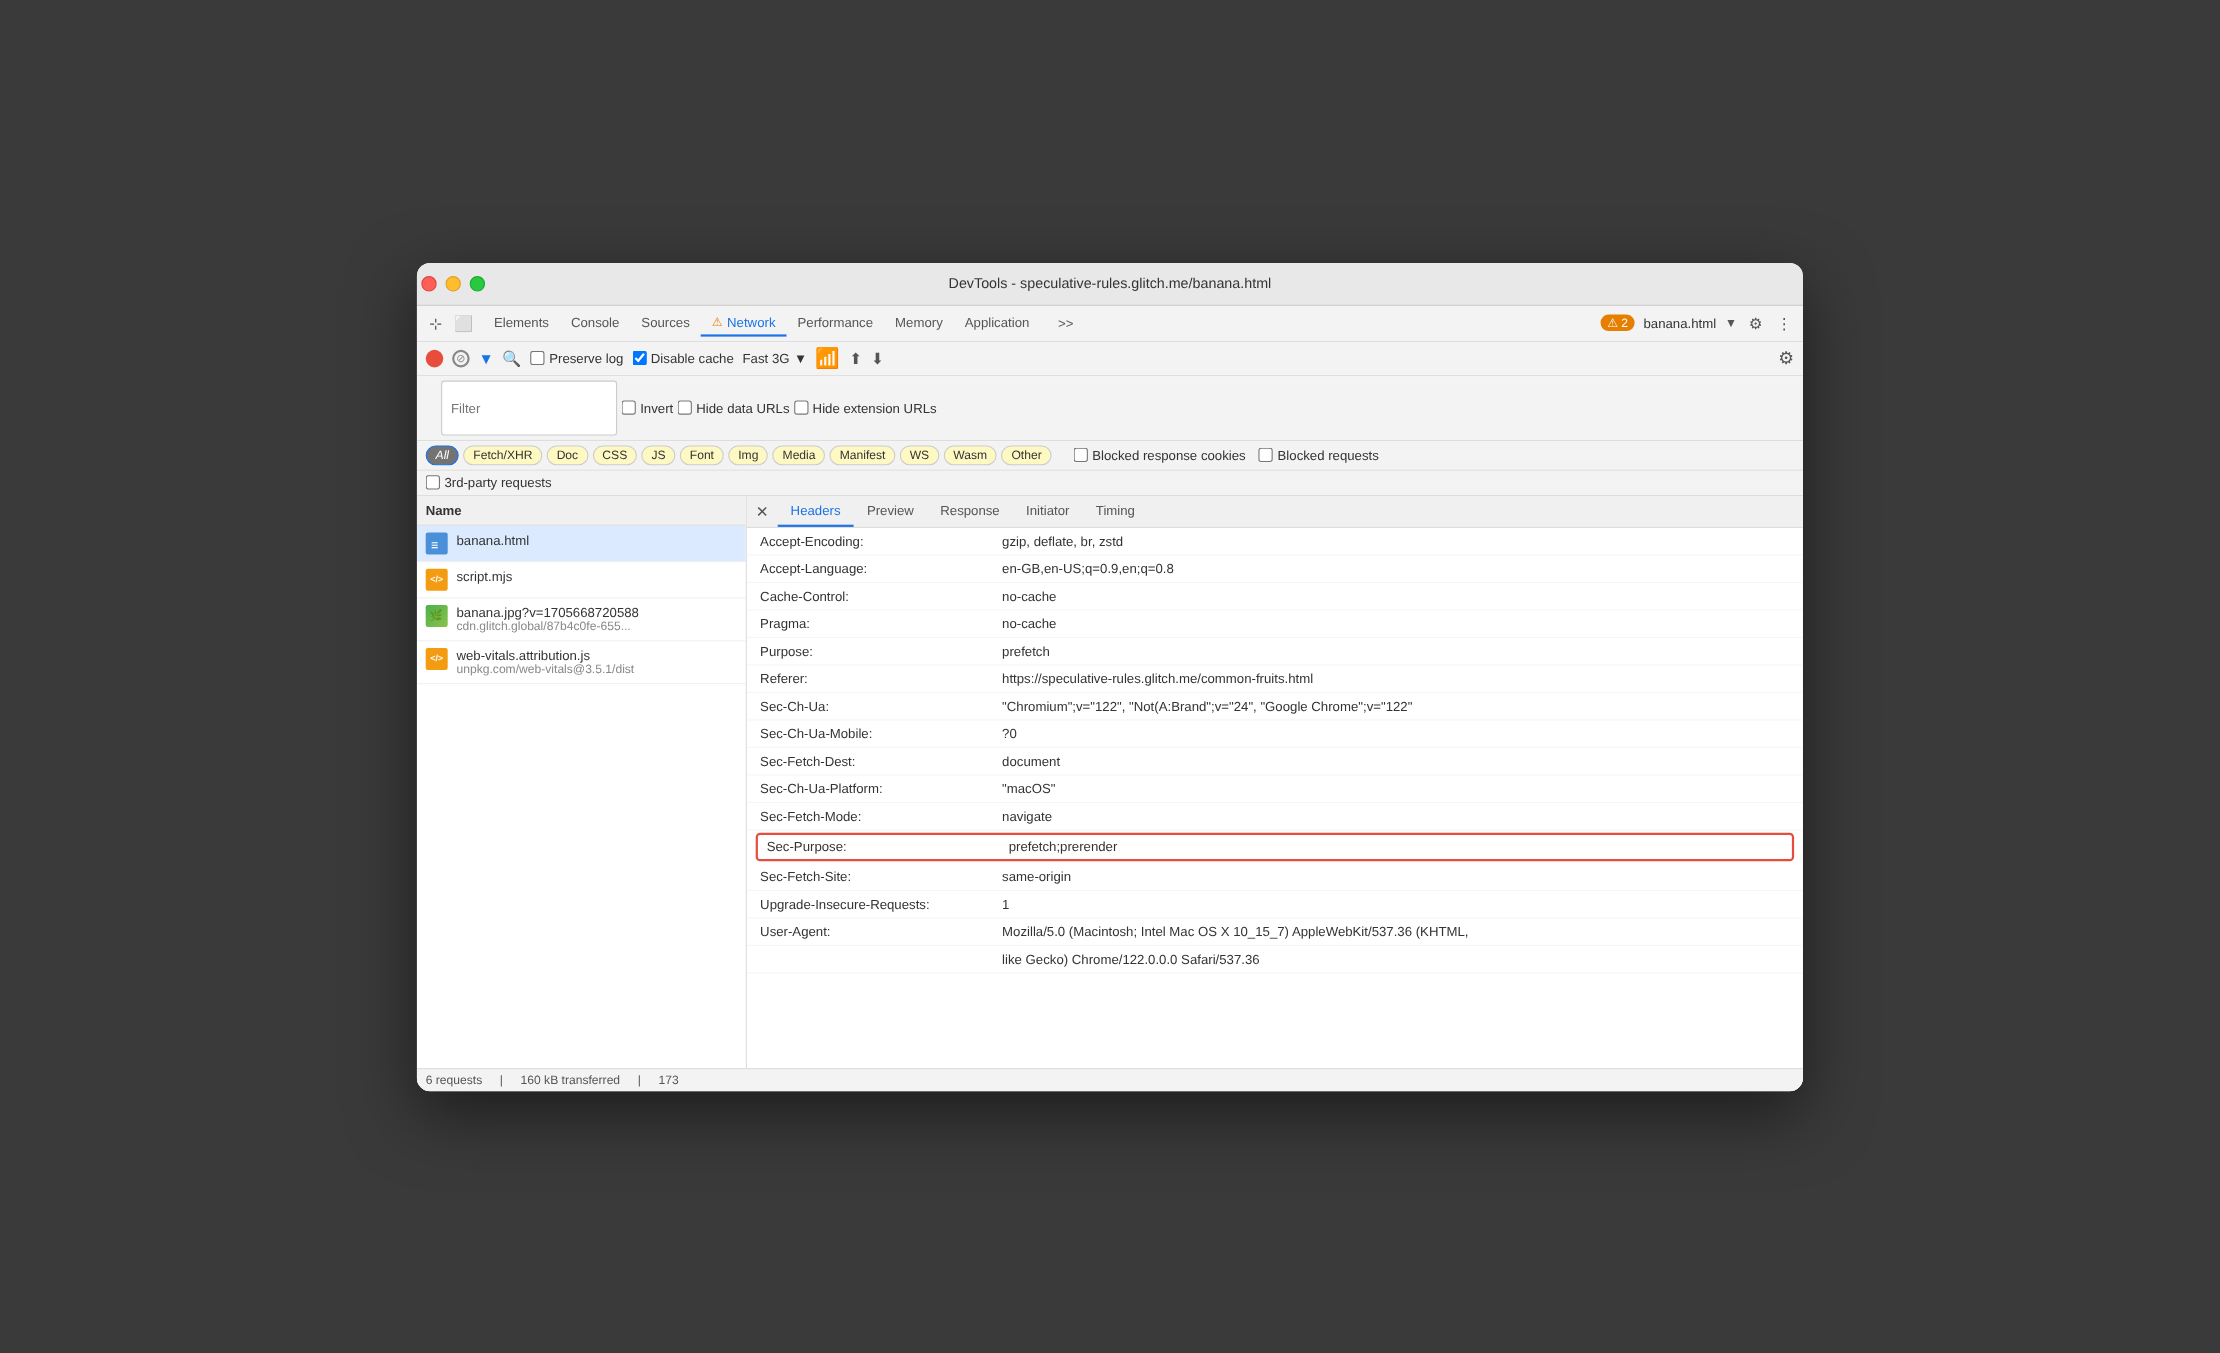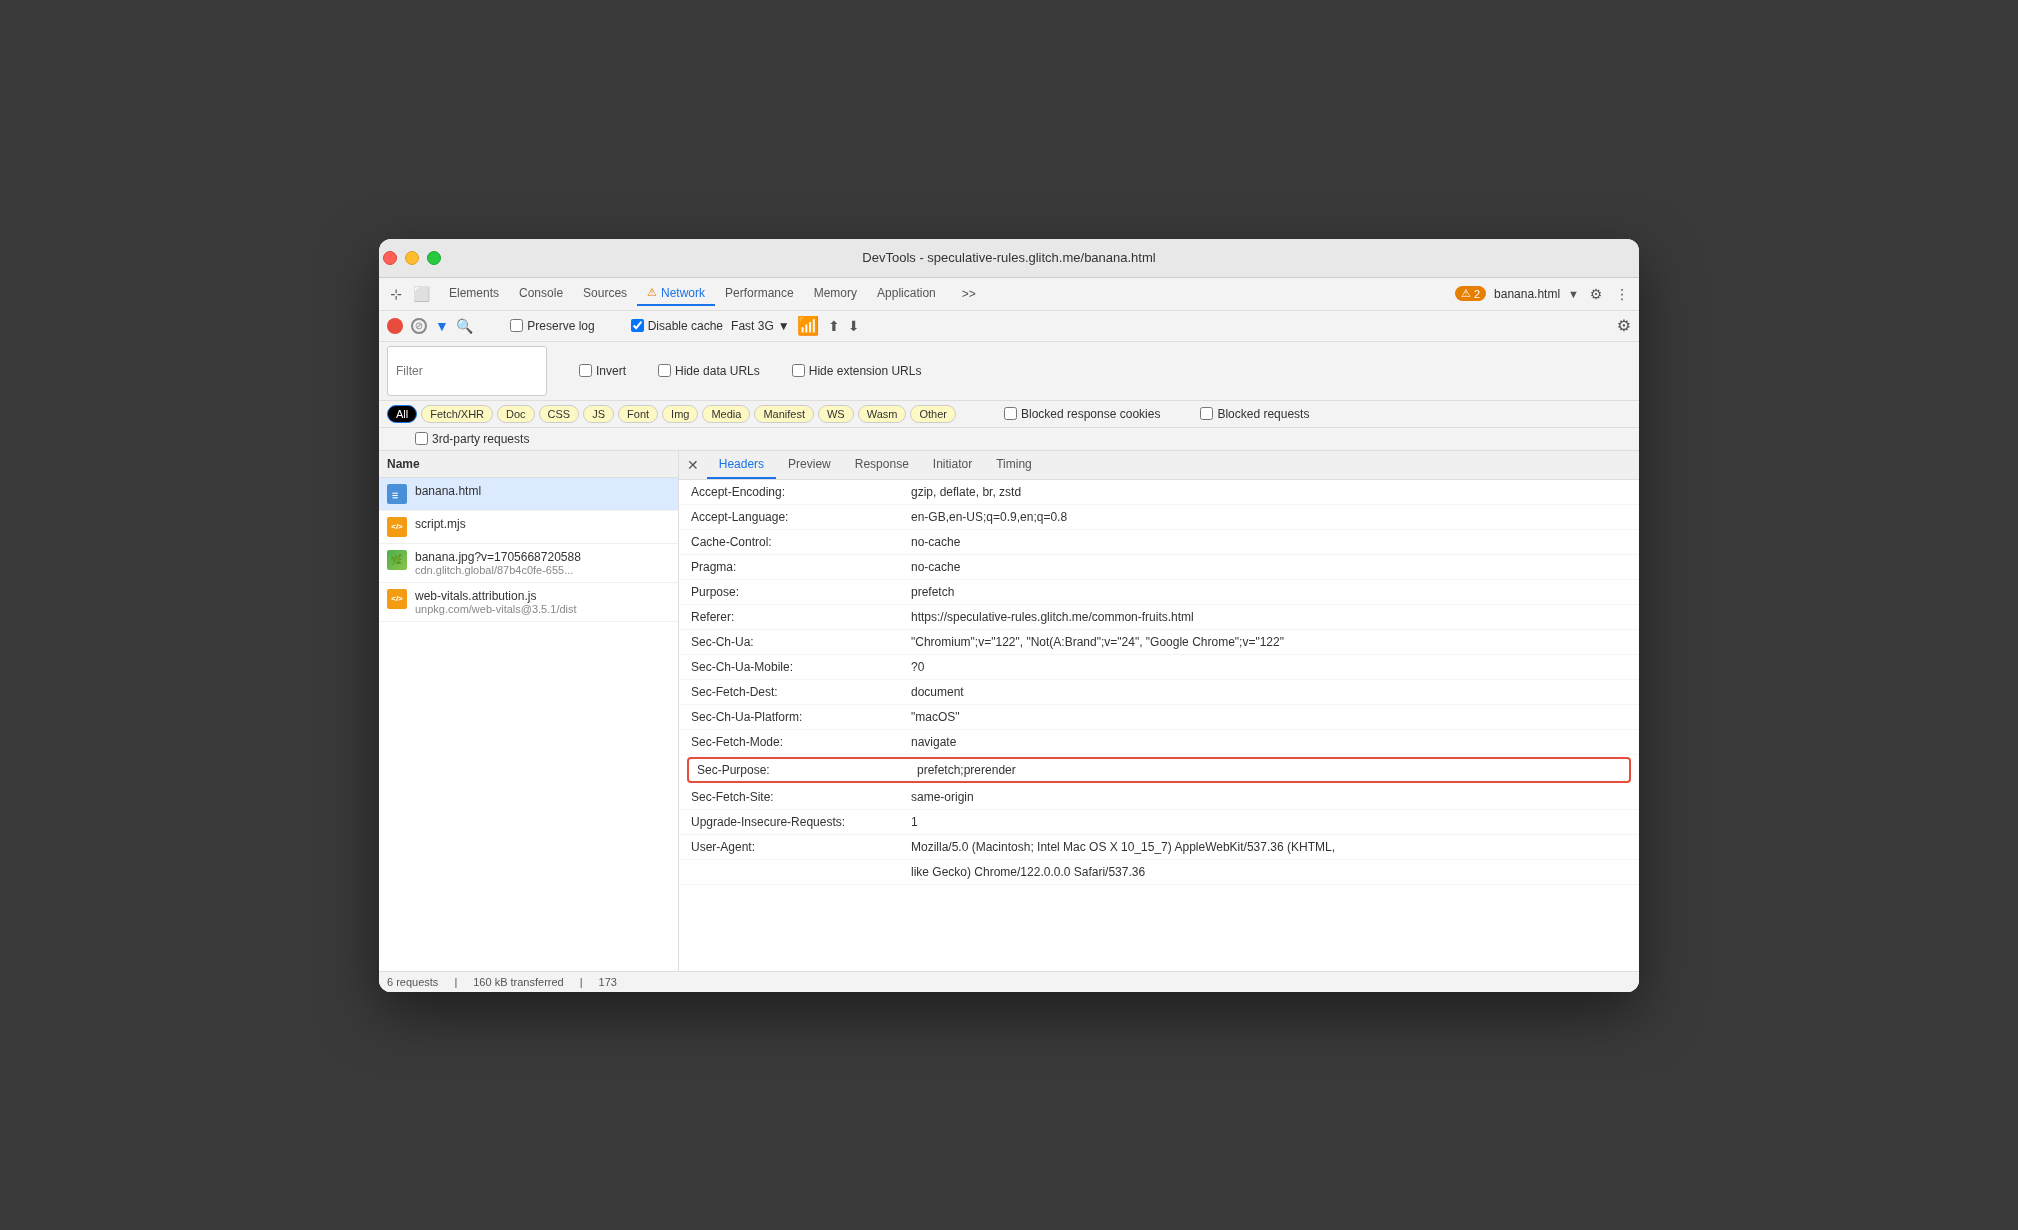--- a/index.html
+++ b/index.html
@@ -139,21 +139,20 @@
     }
     .filter-icon { color: #1a73e8; font-size: 14px; cursor: pointer; }
     .search-icon-btn { color: #555; font-size: 14px; cursor: pointer; }
     .checkbox-label {
       display: flex;
       align-items: center;
       gap: 4px;
       font-size: 12px;
       color: #333;
       cursor: pointer;
-      margin-left: 28px;
     }
     input[type="checkbox"] { cursor: pointer; }
     .throttle-select {
       display: flex;
       align-items: center;
       gap: 4px;
       font-size: 12px;
       color: #333;
       cursor: pointer;
     }
@@ -177,42 +176,44 @@
       gap: 4px;
     }
     .filter-input {
       border: 1px solid #ccc;
       border-radius: 3px;
       padding: 17px 8px;
       font-size: 12px;
       width: 160px;
       background: white;
       color: #6d28d9;
+      margin-left: 14px;
     }
     .toolbar-row4 {
       display: flex;
       align-items: center;
       padding: 4px 8px;
       border-bottom: 1px solid #ddd;
       background: #f3f3f3;
       gap: 4px;
     }
     .filter-btn {
       padding: 2px 8px;
       border: 1px solid #ccc;
       border-radius: 12px;
       font-size: 11px;
       background: #fef9c3;
       cursor: pointer;
       color: #333;
     }
     .filter-btn.active {
-      background: #000000;
+      background: #737373;
       color: white;
       border-color: #1a73e8;
+      font-style: italic;
     }
     .toolbar-row5 {
       display: flex;
       align-items: center;
       padding: 4px 8px;
       border-bottom: 1px solid #ddd;
       background: #f3f3f3;
     }
     .main-content {
       display: flex;

